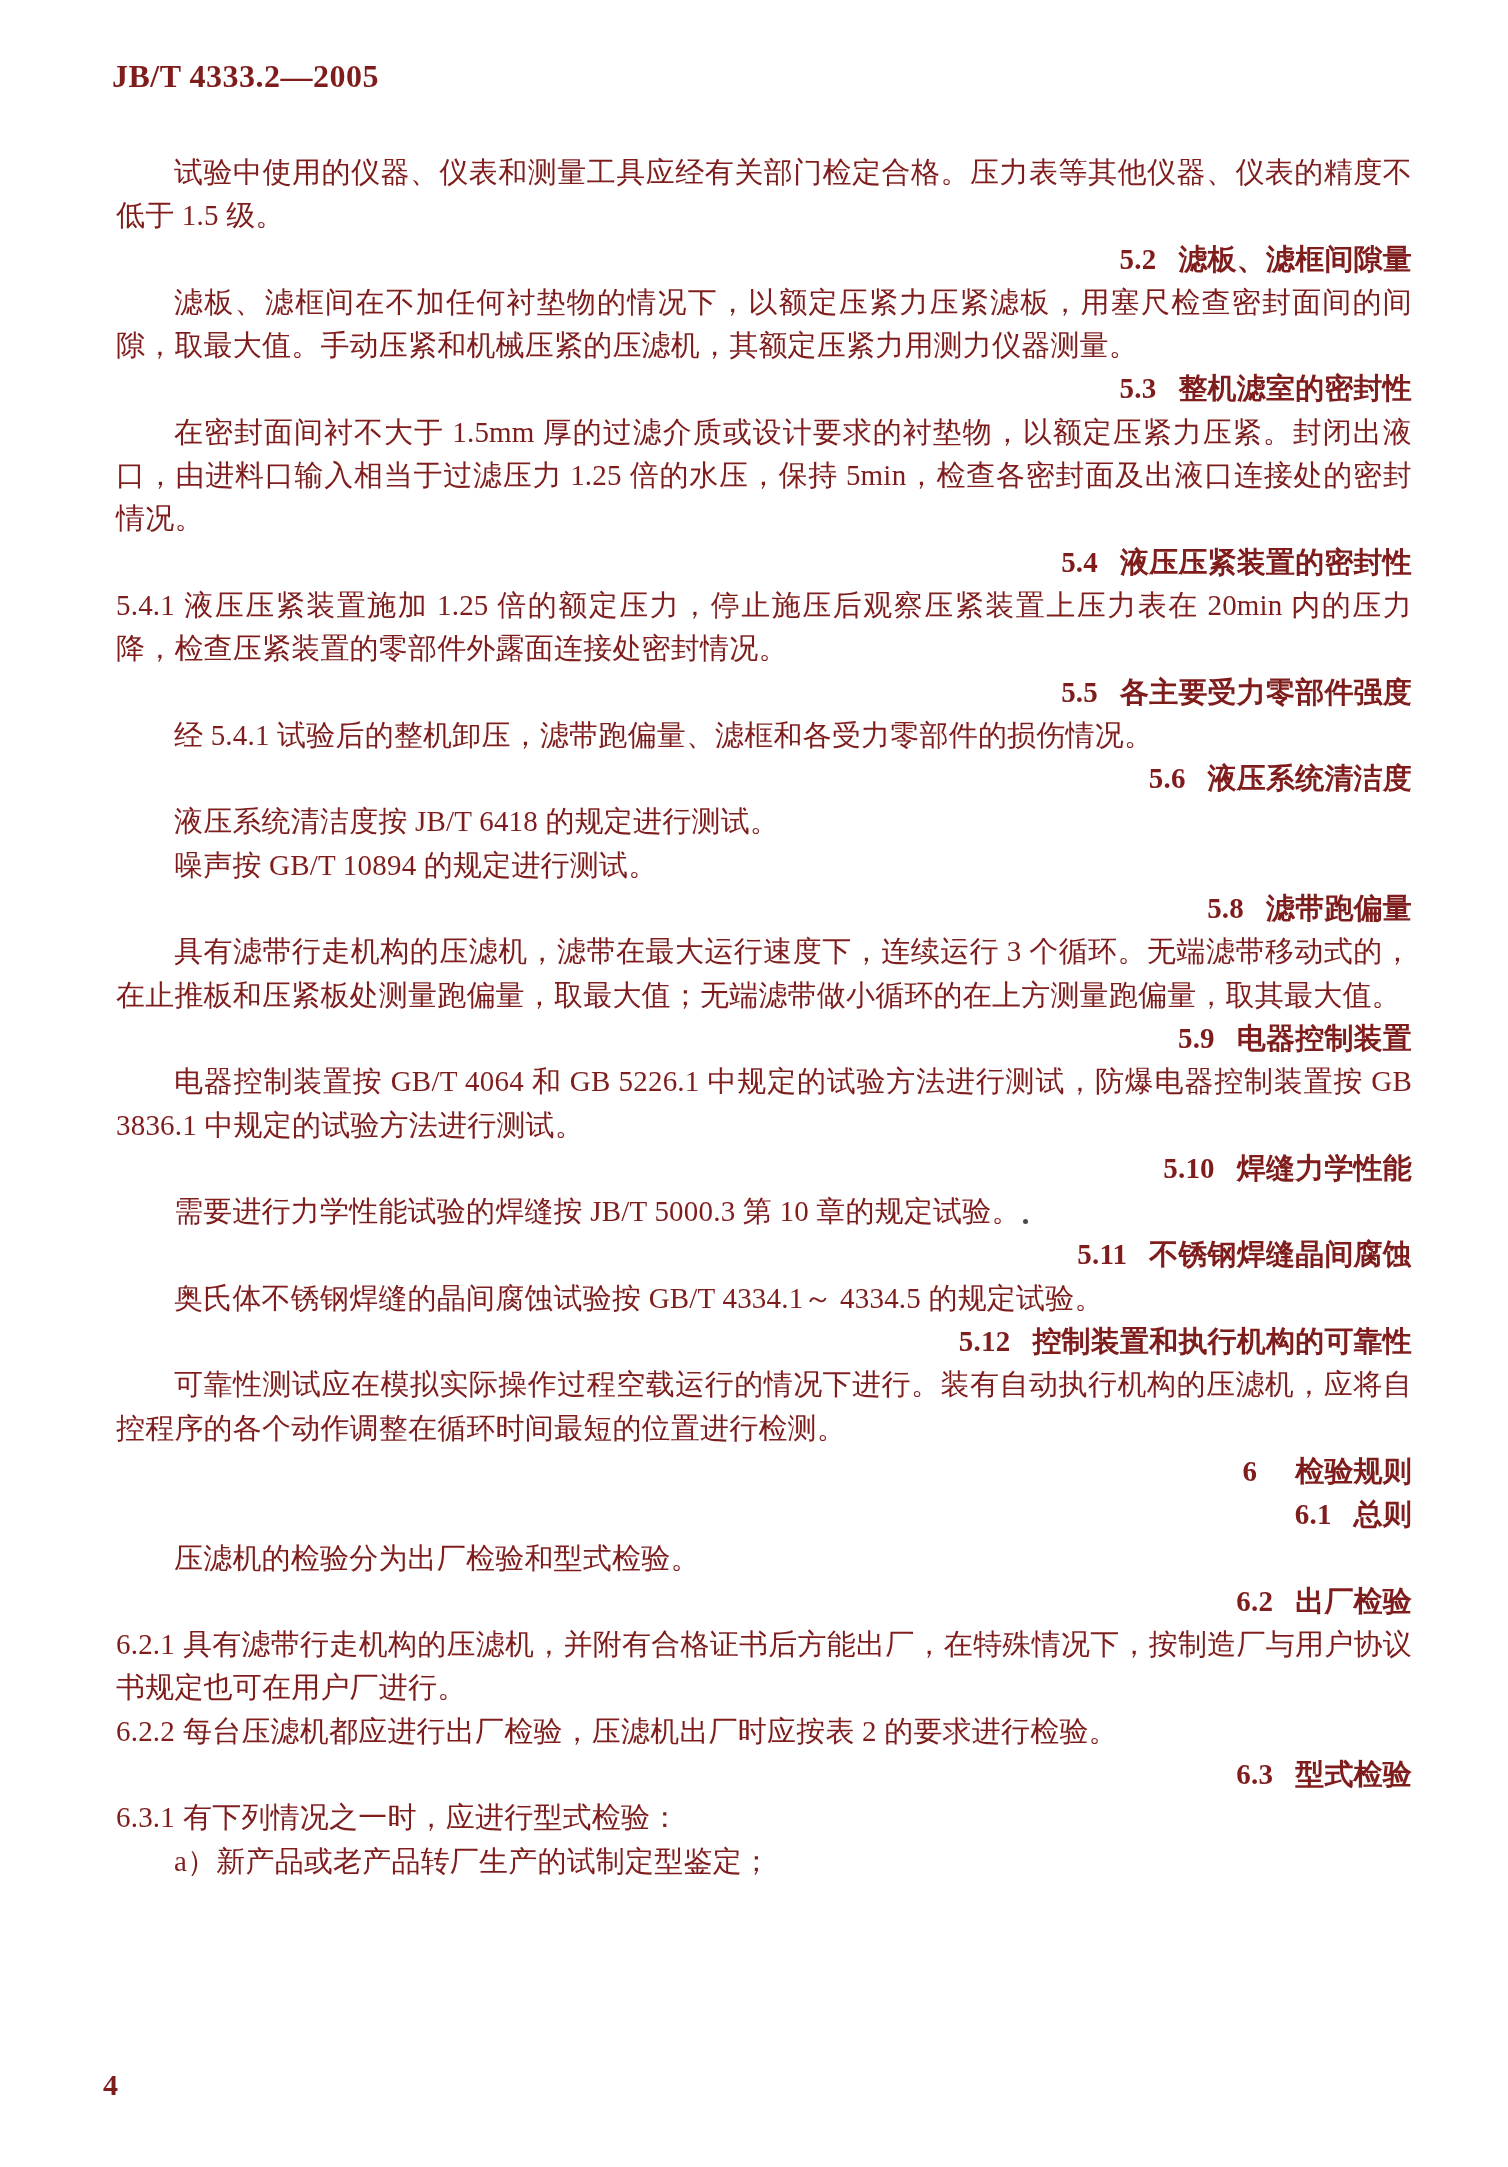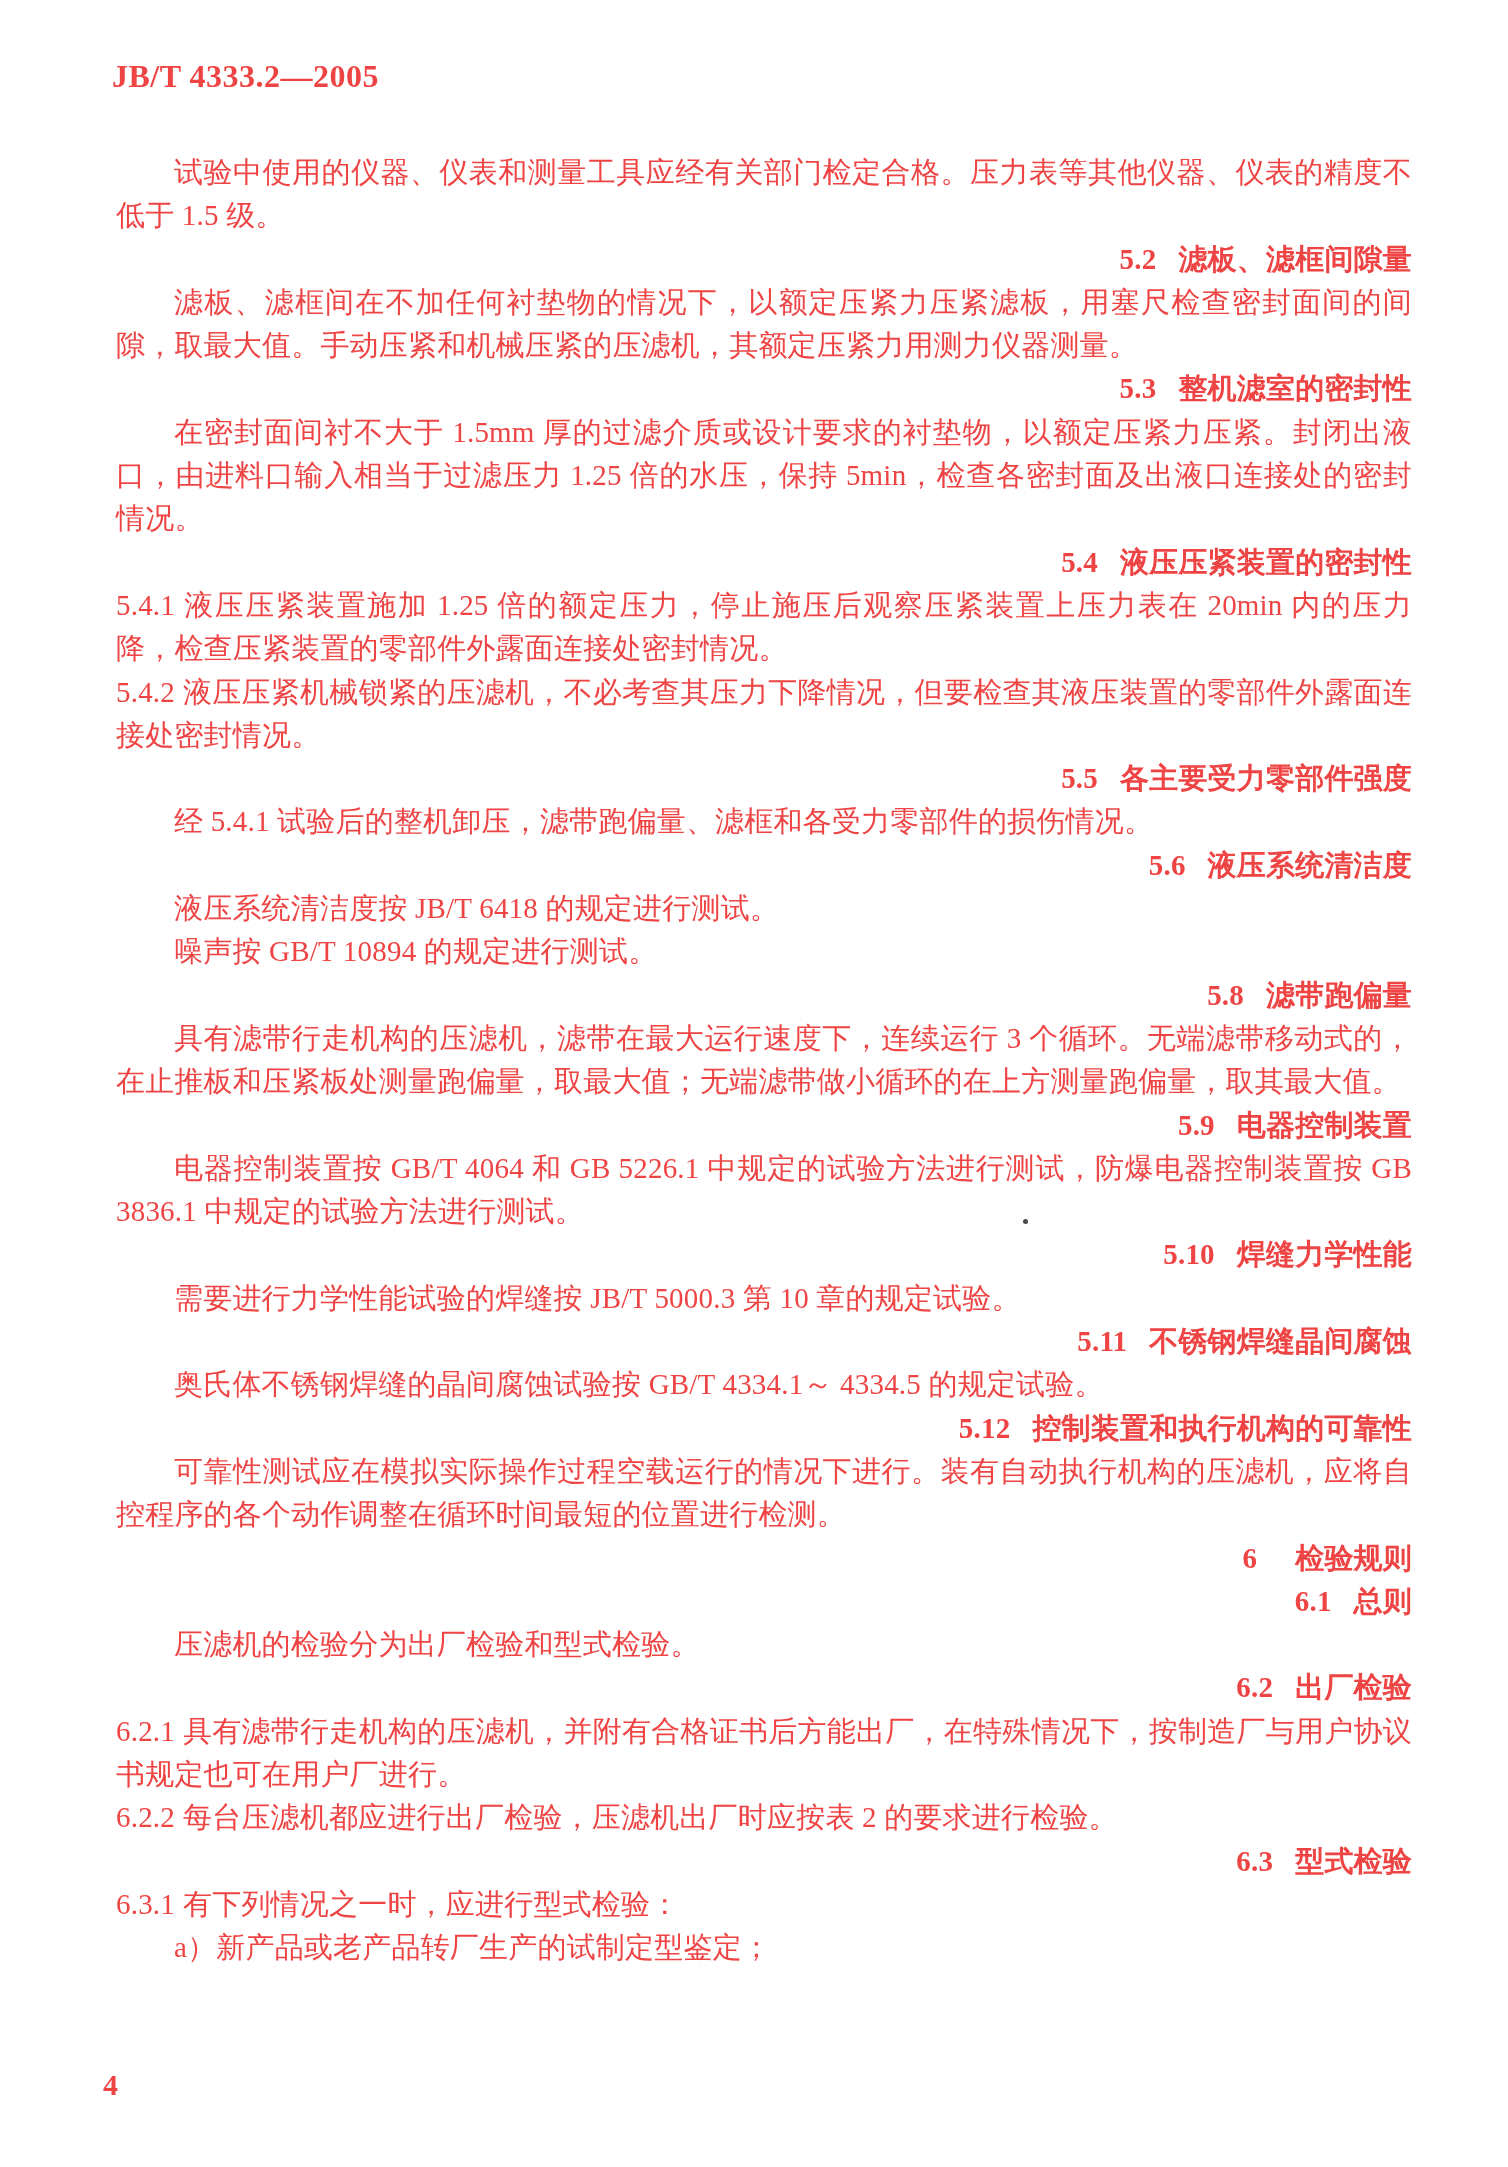--- a/index.html
+++ b/index.html
@@ -3,21 +3,21 @@
 <meta charset="utf-8">
 <style>
   html, body { margin: 0; padding: 0; background: #e8e8e8; }
   .page {
     position: relative;
     width: 1508px;
     height: 2167px;
     background: #ffffff;
     overflow: hidden;
     font-family: "Liberation Serif", "DejaVu Serif", serif;
-    color: #ef4444;
+    color: #7f1d1d;
   }
   .doc-header {
     position: absolute;
     left: 112px;
     top: 58px;
     font-size: 32px;
     font-weight: 700;
     letter-spacing: 0.5px;
     white-space: nowrap;
   }
@@ -71,21 +71,20 @@
   <div class="doc-header">JB/T 4333.2—2005</div>
 
   <div class="content" id="doc-body">
       <p class="para">试验中使用的仪器、仪表和测量工具应经有关部门检定合格。压力表等其他仪器、仪表的精度不低于 1.5 级。</p>
       <p class="heading"><span class="hnum">5.2</span><span class="htitle">滤板、滤框间隙量</span></p>
       <p class="para">滤板、滤框间在不加任何衬垫物的情况下，以额定压紧力压紧滤板，用塞尺检查密封面间的间隙，取最大值。手动压紧和机械压紧的压滤机，其额定压紧力用测力仪器测量。</p>
       <p class="heading"><span class="hnum">5.3</span><span class="htitle">整机滤室的密封性</span></p>
       <p class="para">在密封面间衬不大于 1.5mm 厚的过滤介质或设计要求的衬垫物，以额定压紧力压紧。封闭出液口，由进料口输入相当于过滤压力 1.25 倍的水压，保持 5min，检查各密封面及出液口连接处的密封情况。</p>
       <p class="heading"><span class="hnum">5.4</span><span class="htitle">液压压紧装置的密封性</span></p>
       <p class="clause"><span class="cnum">5.4.1</span><span class="ctext">液压压紧装置施加 1.25 倍的额定压力，停止施压后观察压紧装置上压力表在 20min 内的压力降，检查压紧装置的零部件外露面连接处密封情况。</span></p>
-      <p class="clause"><span class="cnum">5.4.2</span><span class="ctext">液压压紧机械锁紧的压滤机，不必考查其压力下降情况，但要检查其液压装置的零部件外露面连接处密封情况。</span></p>
       <p class="heading"><span class="hnum">5.5</span><span class="htitle">各主要受力零部件强度</span></p>
       <p class="para">经 5.4.1 试验后的整机卸压，滤带跑偏量、滤框和各受力零部件的损伤情况。</p>
       <p class="heading"><span class="hnum">5.6</span><span class="htitle">液压系统清洁度</span></p>
       <p class="para">液压系统清洁度按 JB/T 6418 的规定进行测试。</p>
       <p class="para">噪声按 GB/T 10894 的规定进行测试。</p>
       <p class="heading"><span class="hnum">5.8</span><span class="htitle">滤带跑偏量</span></p>
       <p class="para">具有滤带行走机构的压滤机，滤带在最大运行速度下，连续运行 3 个循环。无端滤带移动式的，在止推板和压紧板处测量跑偏量，取最大值；无端滤带做小循环的在上方测量跑偏量，取其最大值。</p>
       <p class="heading"><span class="hnum">5.9</span><span class="htitle">电器控制装置</span></p>
       <p class="para">电器控制装置按 GB/T 4064 和 GB 5226.1 中规定的试验方法进行测试，防爆电器控制装置按 GB 3836.1 中规定的试验方法进行测试。</p>
       <p class="heading"><span class="hnum">5.10</span><span class="htitle">焊缝力学性能</span></p>

